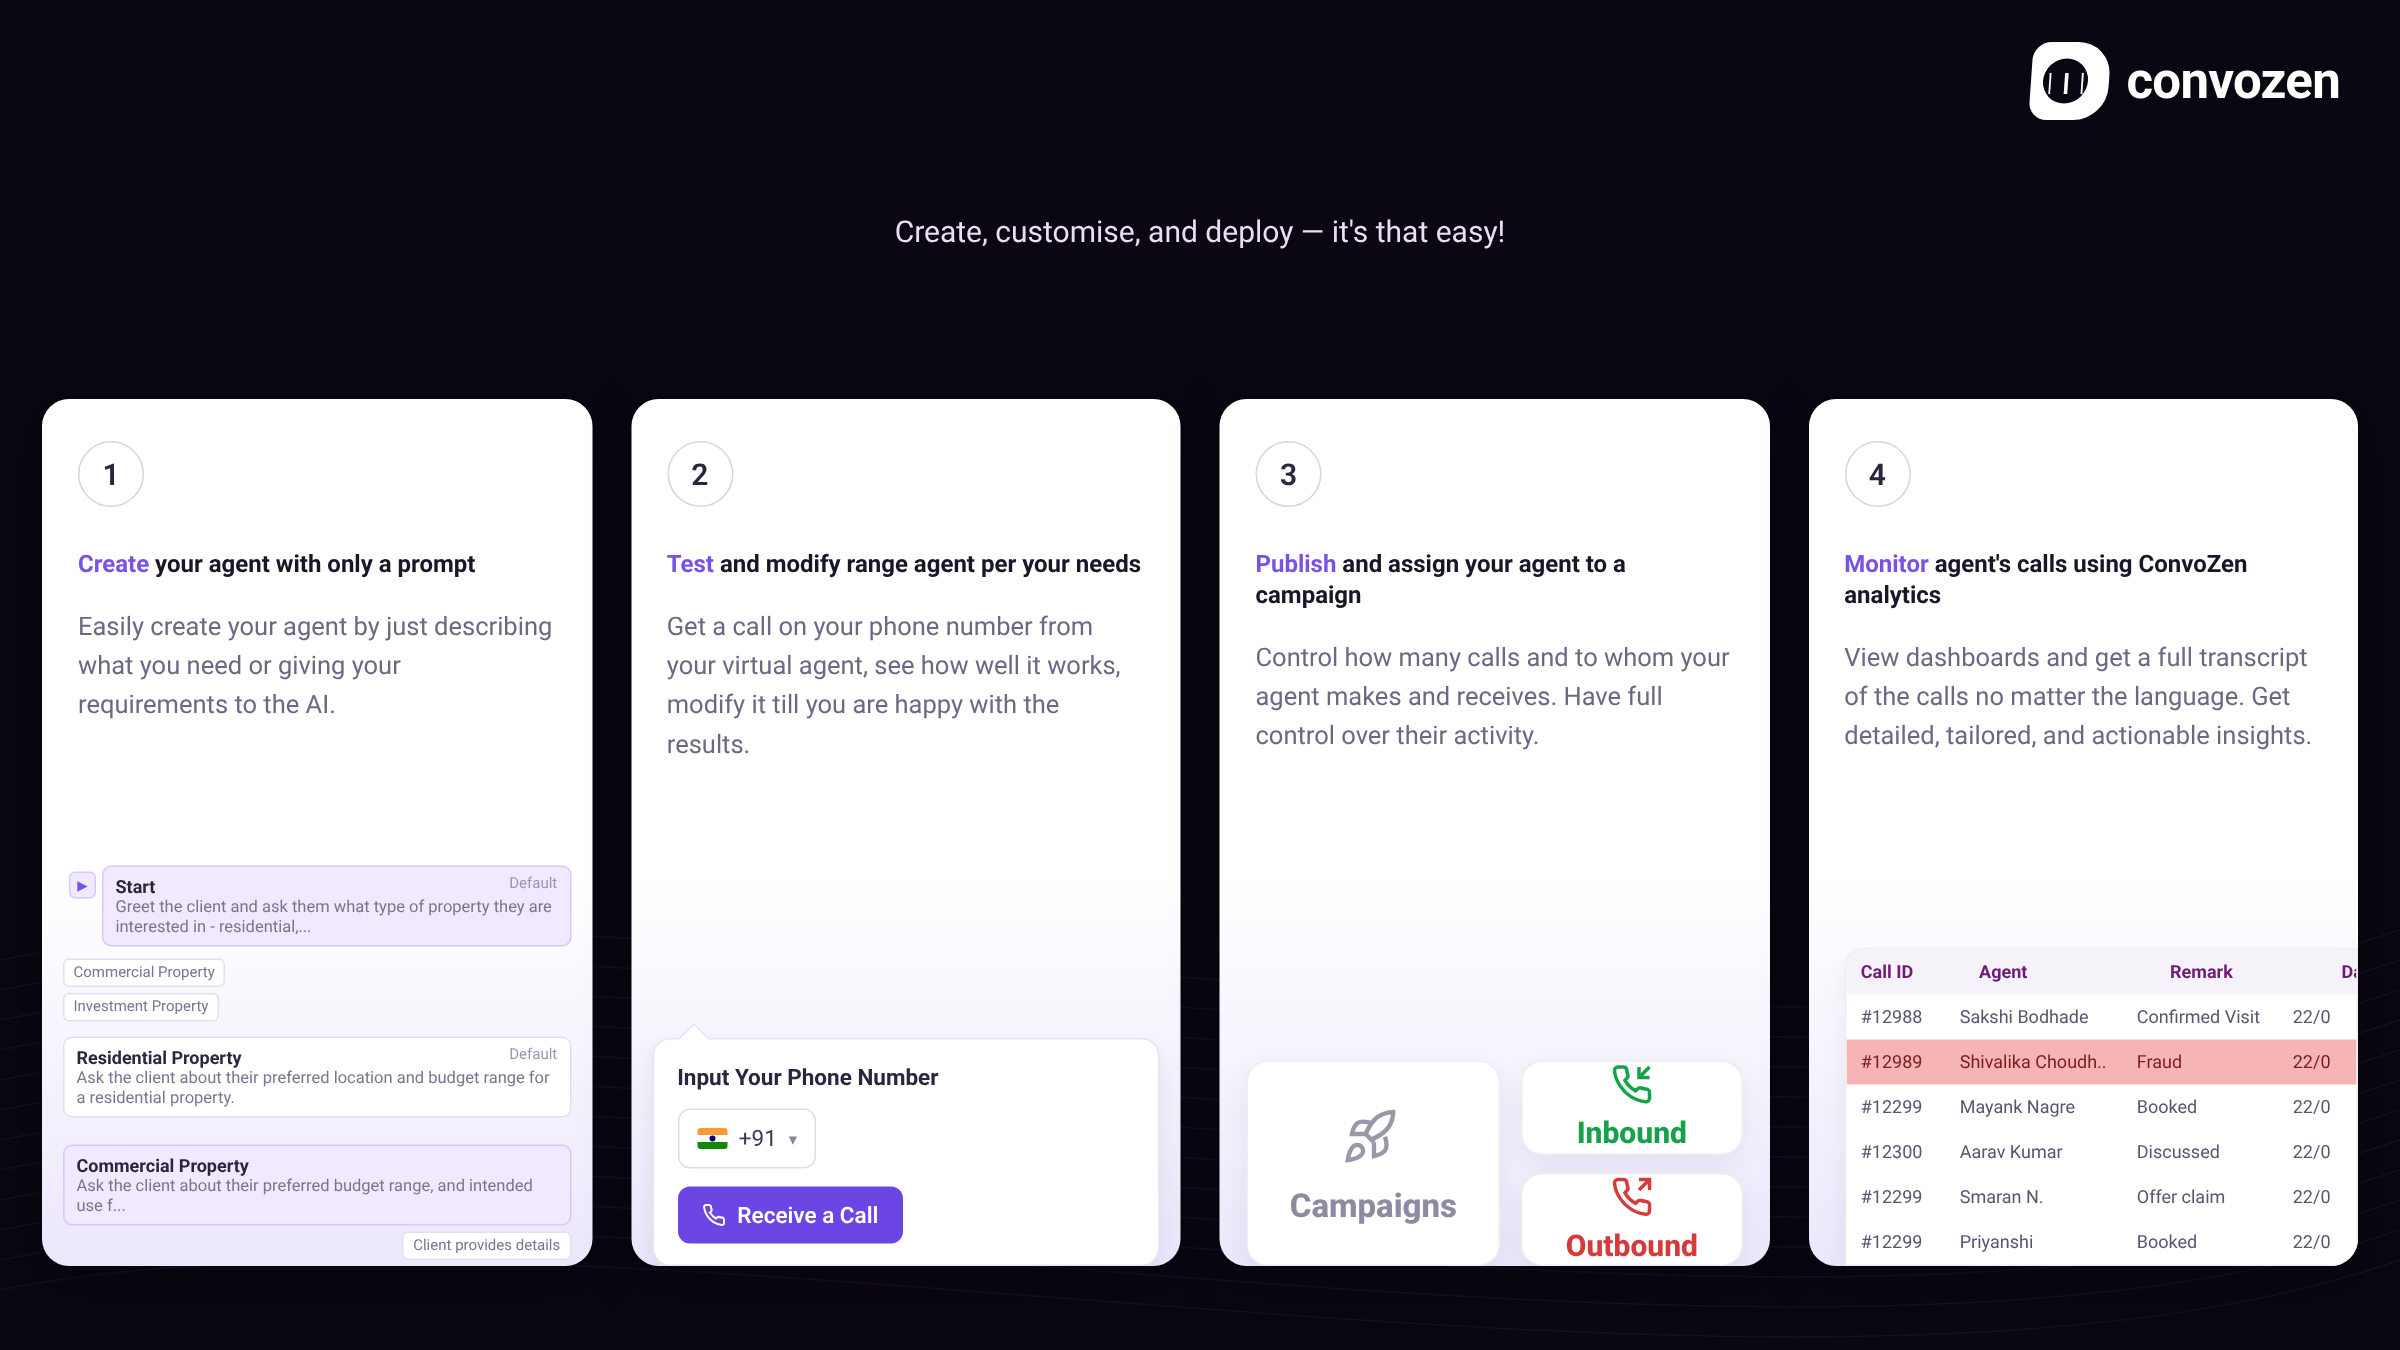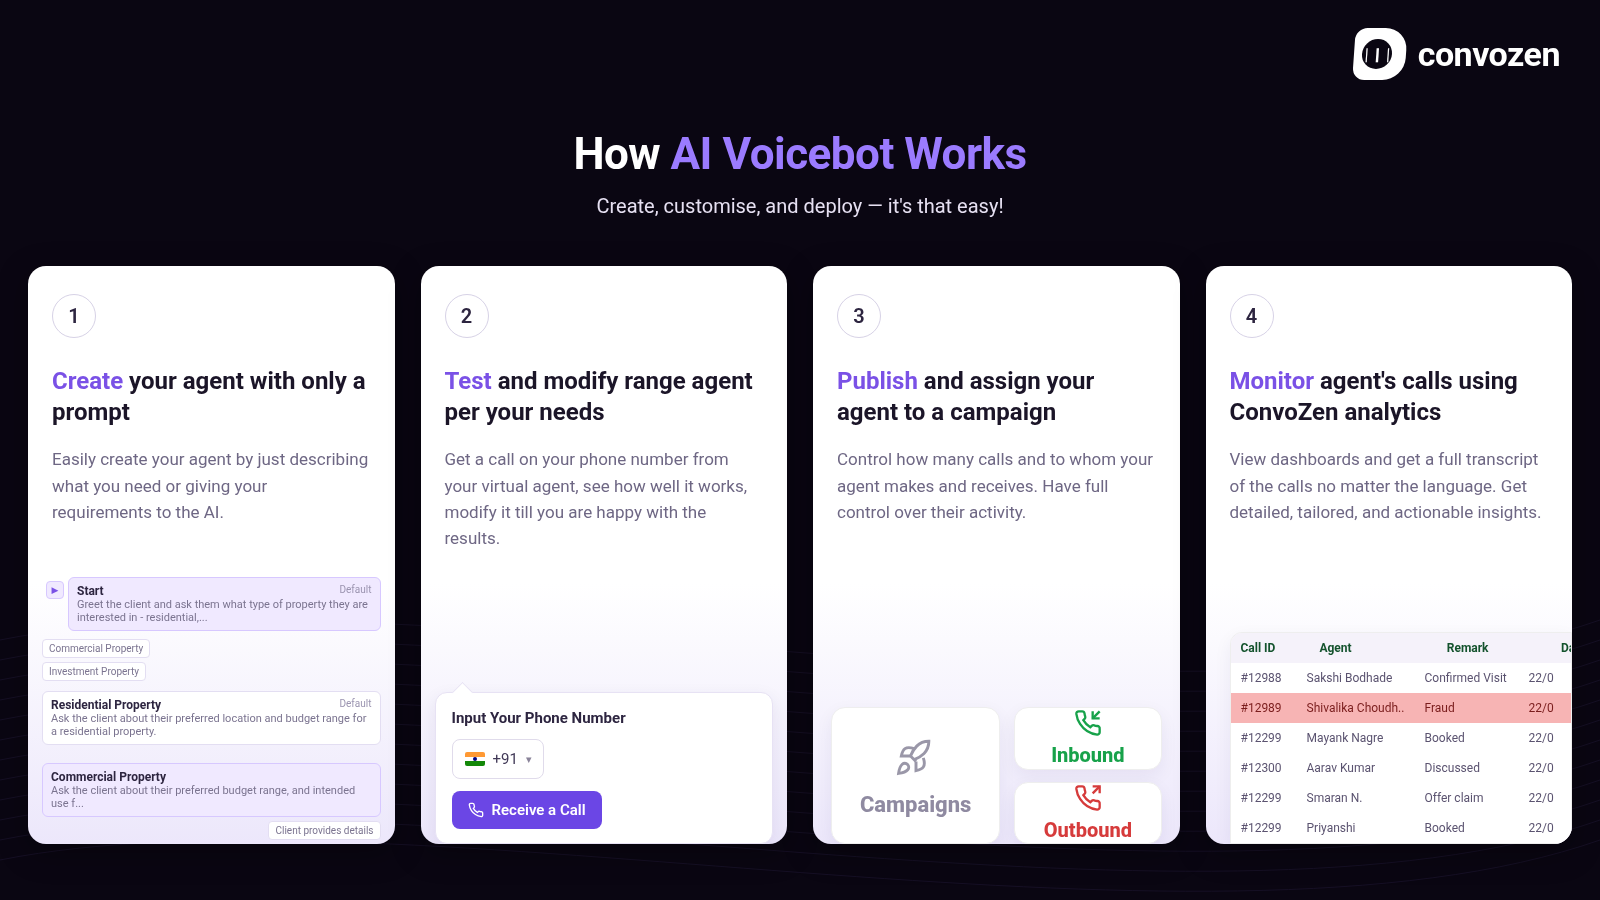--- a/index.html
+++ b/index.html
@@ -49,21 +49,21 @@
   color:#1b1528;
   position:relative; overflow:hidden;
   box-shadow:0 8px 30px rgba(0,0,0,.35);
 }
 .step-badge {
   width:44px; height:44px; border:1px solid #d7d2e6; border-radius:50%;
   display:flex; align-items:center; justify-content:center;
   font-size:20px; font-weight:600; color:#2d2540; background:#fff;
 }
 .card h3 {
-  margin-top:28px; font-size:24px; font-weight:700; line-height:1.3; color:#1b1528;
+  margin-top:28px; font-size:16px; font-weight:700; line-height:1.3; color:#1b1528;
 }
 .card h3 .kw { color:#7a51e6; }
 .card p {
   margin-top:18px; font-size:17px; line-height:1.55; color:#6e6784;
 }
 .illus { position:absolute; left:0; right:0; bottom:0; }
 
 
 .flow { padding:0 14px 0 14px; font-size:11px; color:#7b7490; }
 .node { background:#fff; border:1px solid #e3def2; border-radius:6px; padding:6px 8px; margin:4px 0; }
@@ -100,21 +100,21 @@
 .iobox{flex:1;background:#fff;border:1px solid #eee;border-radius:14px;display:flex;flex-direction:column;align-items:center;justify-content:center;gap:6px;box-shadow:0 6px 18px rgba(40,20,90,.06);}
 .iobox.in .ioicon{color:#17a24a;}
 .iobox.out .ioicon{color:#d63b3b;}
 .iobox .iolabel{font-size:20px;font-weight:800;}
 .iobox.in .iolabel{color:#17a24a;}
 .iobox.out .iolabel{color:#d63b3b;}
 
 
 .tbl{margin-left:24px;background:#fff;border:1px solid #eee;border-radius:12px 0 0 0;overflow:hidden;box-shadow:0 6px 18px rgba(40,20,90,.06);}
 .thead,.trow{display:flex;font-size:12px;}
-.thead{background:#f5f2fa;color:#14532d;font-weight:700;gap:16px;}
+.thead{background:#f5f2fa;color:#701a75;font-weight:700;gap:16px;}
 .thead>div,.trow>div{padding:8px 10px;white-space:nowrap;overflow:hidden;text-overflow:ellipsis;}
 .c-id{width:66px;} .c-ag{width:118px;} .c-rm{width:104px;} .c-dt{flex:1;}
 .trow{color:#5b5370;}
 .trow.fraud{background:#f7b4b4;color:#7a1d1d;}
 
 </style>
 </head>
 <body>
 
 <svg class="bg-lines" viewBox="0 0 1600 900" preserveAspectRatio="none">
@@ -135,23 +135,20 @@
 </svg>
 
 <div class="logo">
   <div class="logo-mark">
       <span>❘❙❘</span>
     </div>
   <div class="logo-text">convozen</div>
 </div>
 
 <div class="header">
-  <div class="title">
-    <span>How </span><span class="accent">AI Voicebot Works</span>
-  </div>
   <div class="subtitle">Create, customise, and deploy — it's that easy!</div>
 </div>
 
 <div class="cards">
 
   <div class="card">
     <div class="step-badge">1</div>
     <h3><span class="kw">Create</span><span> your agent with only a prompt</span></h3>
     <p>Easily create your agent by just describing what you need or giving your requirements to the AI.</p>
     <div class="illus">

